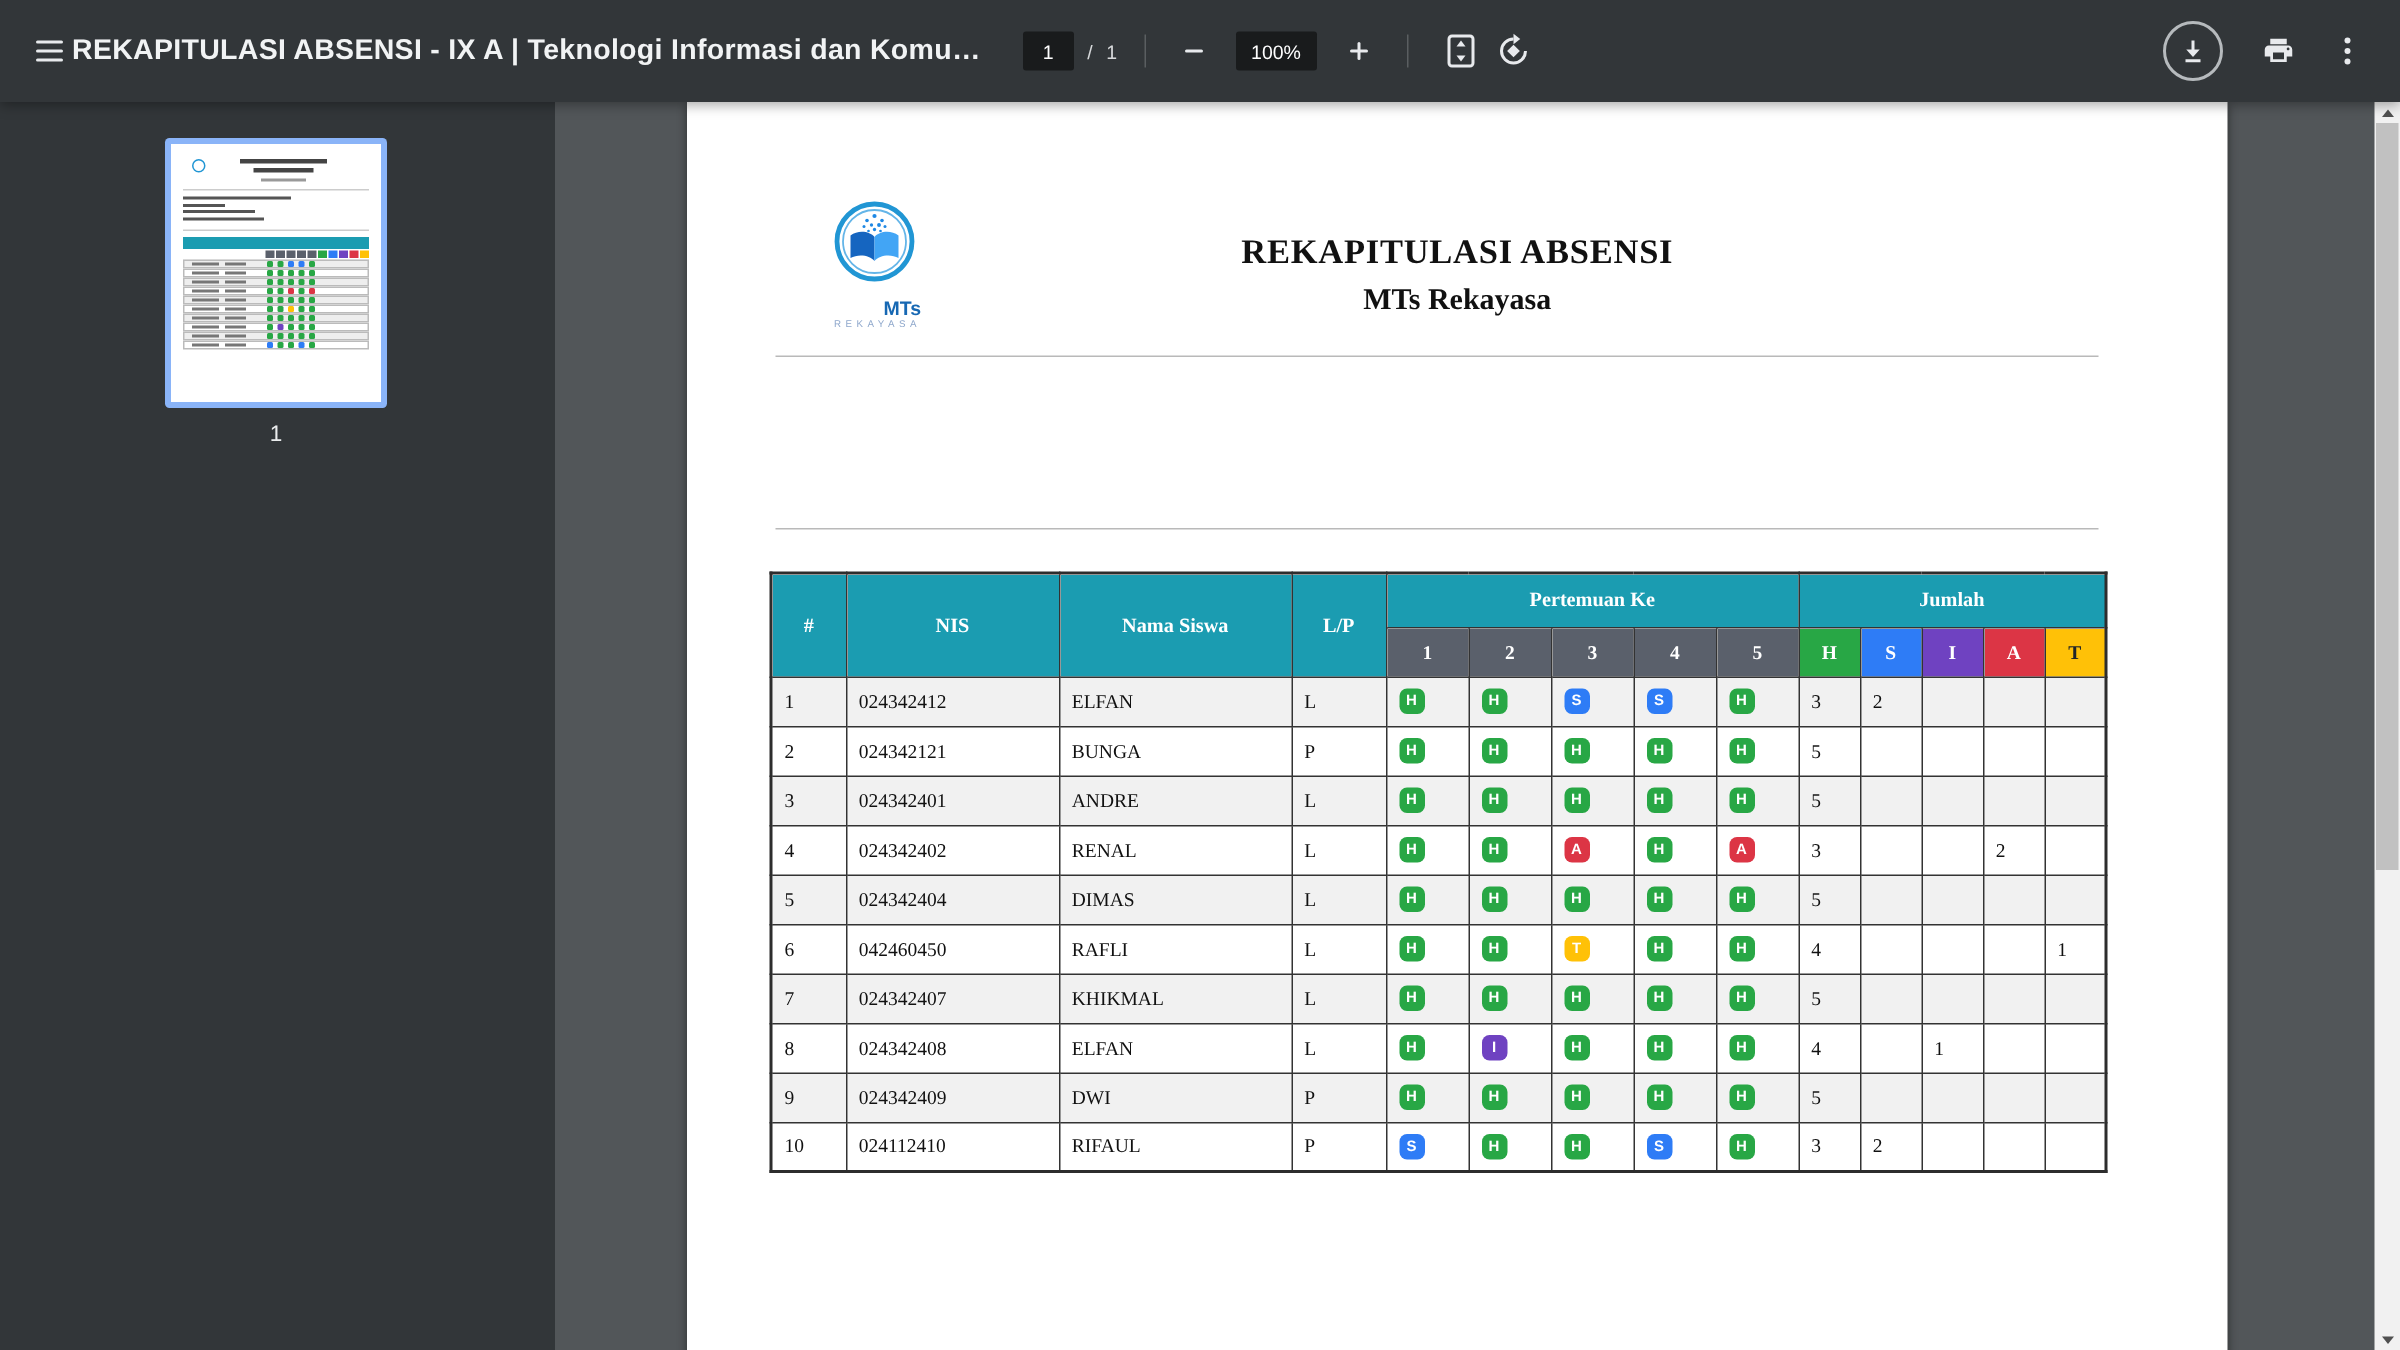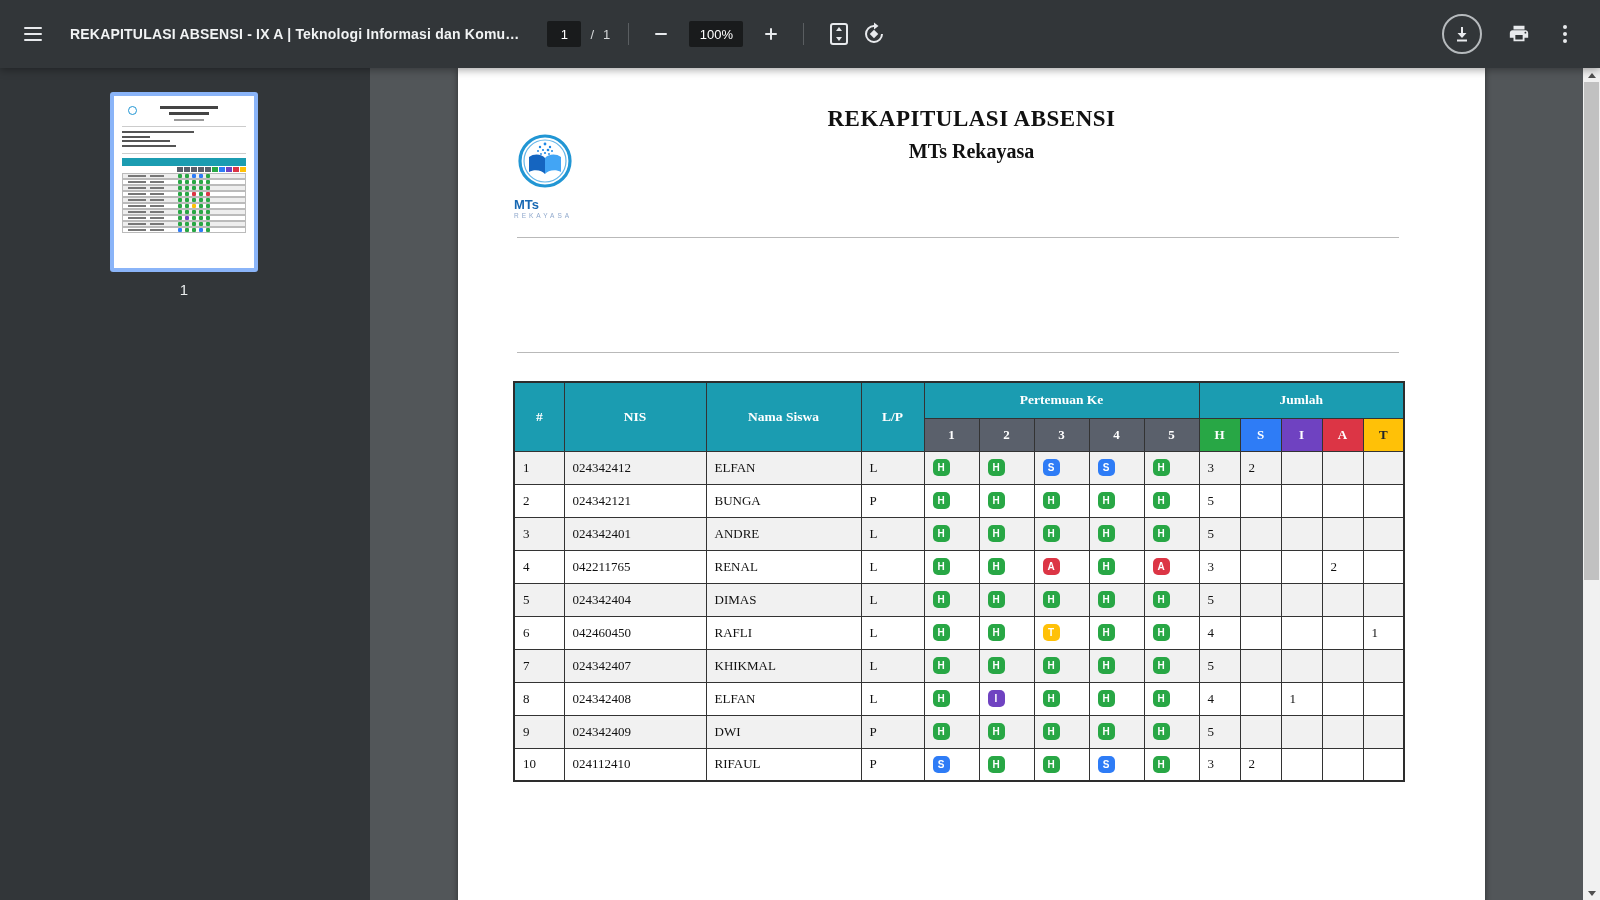--- a/index.html
+++ b/index.html
@@ -11,21 +11,21 @@
 
   
   .toolbar {
     position:absolute; top:0; left:0; width:1600px; height:68px;
     background:#323639; display:flex; align-items:center; z-index:10;
     box-shadow:0 2px 8px rgba(0,0,0,.35);
   }
   .tb-icon-btn { background:none; border:none; cursor:pointer; display:flex; align-items:center; justify-content:center; padding:6px; border-radius:50%; }
   .hamburger { margin-left:18px; }
   .hamburger span { display:block; width:18px; height:2px; background:#e8eaed; margin:4px 0; border-radius:1px; }
-  .tb-title { color:#f1f3f4; font-size:14px; font-weight:700; margin-left:22px; white-space:nowrap; letter-spacing:.2px; }
+  .tb-title { color:#f1f3f4; font-size:19px; font-weight:700; white-space:nowrap; letter-spacing:.2px; }
   .page-group { display:flex; align-items:center; margin-left:28px; }
   .page-input {
     width:34px; height:26px; background:#191b1c; border:none; border-radius:2px;
     color:#fff; font-size:13px; text-align:center; font-family:"Liberation Sans",sans-serif;
   }
   .page-sep, .page-total { color:#d7d9db; font-size:13px; margin-left:9px; }
   .v-divider { width:1px; height:22px; background:#5a5e61; margin:0 18px; }
   .zoom-box {
     min-width:54px; height:26px; background:#191b1c; border-radius:2px; color:#fff;
     font-size:13px; display:flex; align-items:center; justify-content:center; margin:0 14px; padding:0 6px;
@@ -51,24 +51,24 @@
   .scrollbar { position:absolute; top:68px; right:0; width:17px; height:832px; background:#f1f1f1; }
   .sb-arrow { position:absolute; left:0; width:17px; height:14px; display:flex; align-items:center; justify-content:center; cursor:pointer; }
   .sb-arrow.up { top:0; } .sb-arrow.down { bottom:0; }
   .sb-arrow div { width:0; height:0; border-left:4px solid transparent; border-right:4px solid transparent; }
   .sb-arrow.up div { border-bottom:5px solid #505050; }
   .sb-arrow.down div { border-top:5px solid #505050; }
   .sb-thumb { position:absolute; left:1px; top:14px; width:15px; height:498px; background:#c1c1c1; cursor:pointer; }
 
   
   .doc-header { position:absolute; top:0; left:0; width:100%; height:169px; }
-  .logo-wrap { position:absolute; left:56px; top:64px; width:76px; text-align:left; }
+  .logo-wrap { position:absolute; left:80px; top:64px; width:76px; text-align:right; }
   .logo-mts { color:#1768b3; font-weight:700; font-size:13px; font-family:"Liberation Sans",sans-serif; margin-top:1px; }
   .logo-rek { color:#8fa8cc; font-size:6.5px; letter-spacing:3px; font-family:"Liberation Sans",sans-serif; }
-  .head-titles { text-align:center; padding-top:38px; }
+  .head-titles { text-align:center; padding-top:87px; }
   .doc-title { font-size:23px; font-weight:700; letter-spacing:.5px; }
   .doc-subtitle { font-size:20px; font-weight:700; margin-top:8px; }
   .doc-address { font-size:12.5px; margin-top:13px; }
   .hr1 { position:absolute; top:169px; left:59px; width:882px; border-top:1px solid #b9b9b9; }
   .meta-block { position:absolute; top:195px; left:59px; font-size:13.5px; }
   .meta-line { margin-bottom:7.5px; }
   .meta-line b { font-weight:700; }
   .hr2 { position:absolute; top:284px; left:59px; width:882px; border-top:1px solid #b9b9b9; }
 
   
@@ -392,21 +392,21 @@
             <td class="meet-cell"><span class="badge" style="background: rgb(40, 167, 69);">H</span></td>
             <td class="meet-cell"><span class="badge" style="background: rgb(40, 167, 69);">H</span></td>
             <td>5</td>
             <td></td>
             <td></td>
             <td></td>
             <td></td>
           </tr>
           <tr>
             <td>4</td>
-            <td>042211765</td>
+            <td>024342402</td>
             <td>RENAL</td>
             <td>L</td>
             <td class="meet-cell"><span class="badge" style="background: rgb(40, 167, 69);">H</span></td>
             <td class="meet-cell"><span class="badge" style="background: rgb(40, 167, 69);">H</span></td>
             <td class="meet-cell"><span class="badge" style="background: rgb(220, 53, 69);">A</span></td>
             <td class="meet-cell"><span class="badge" style="background: rgb(40, 167, 69);">H</span></td>
             <td class="meet-cell"><span class="badge" style="background: rgb(220, 53, 69);">A</span></td>
             <td>3</td>
             <td></td>
             <td></td>

